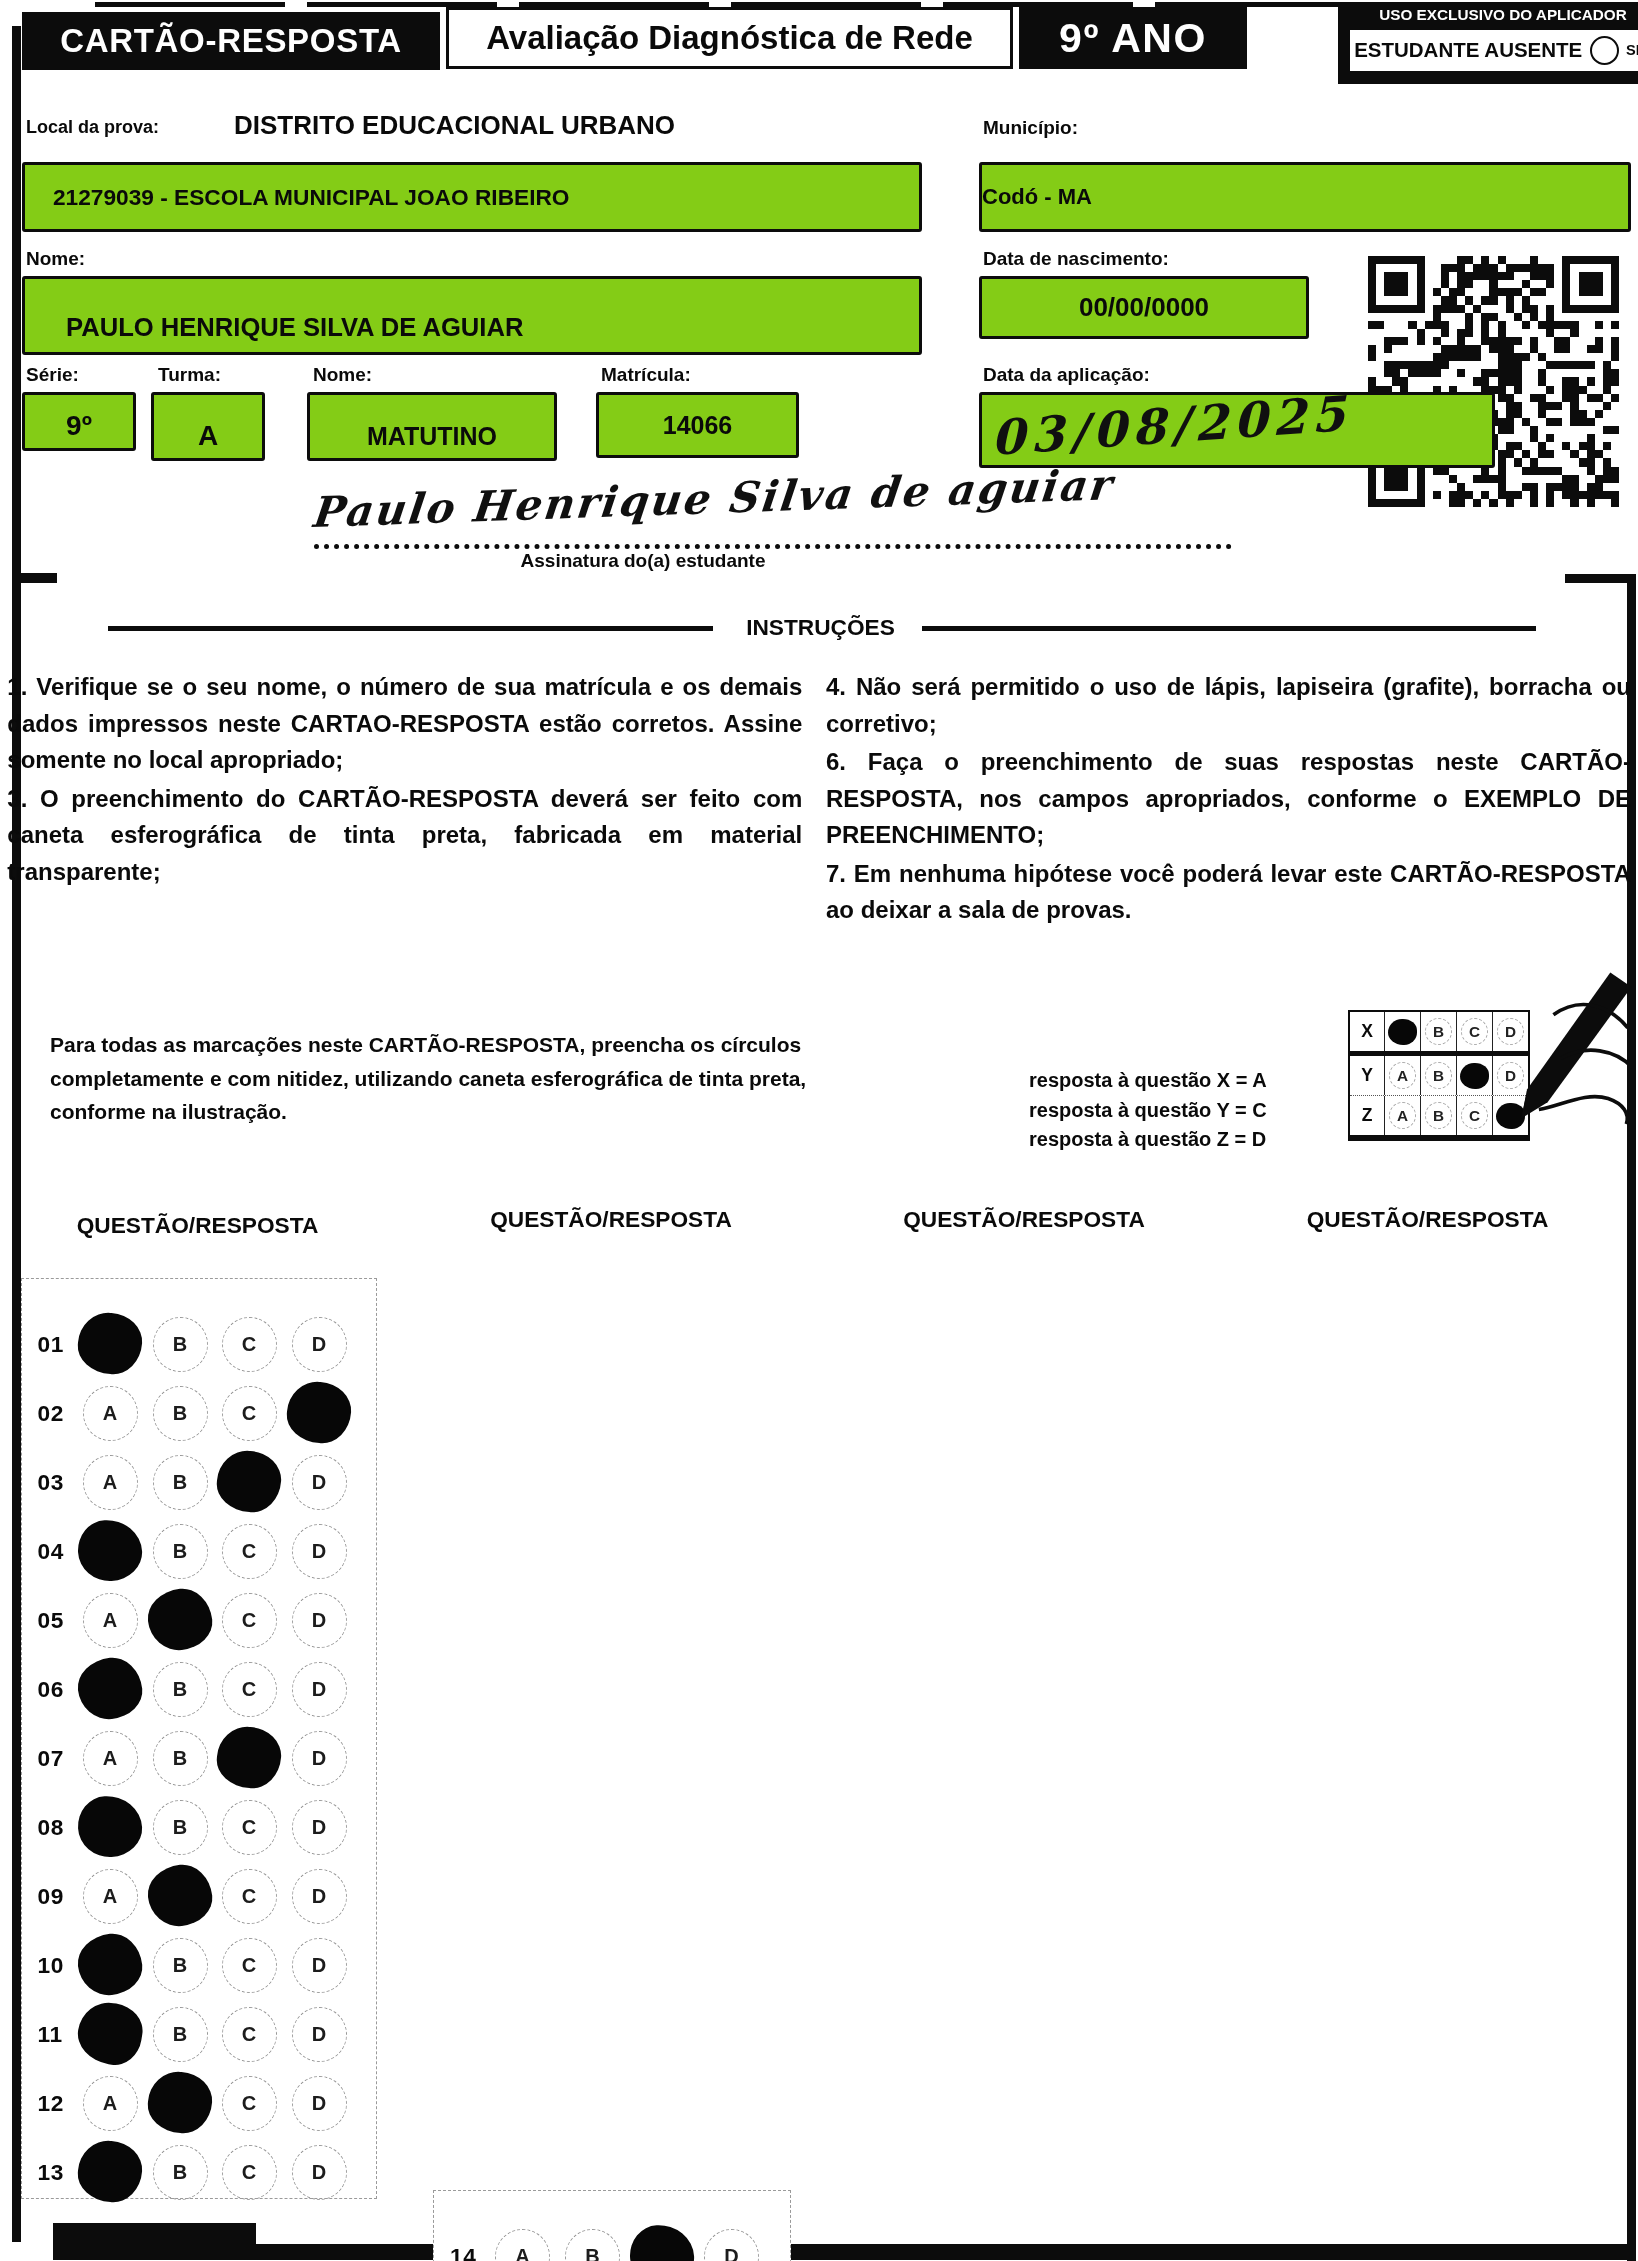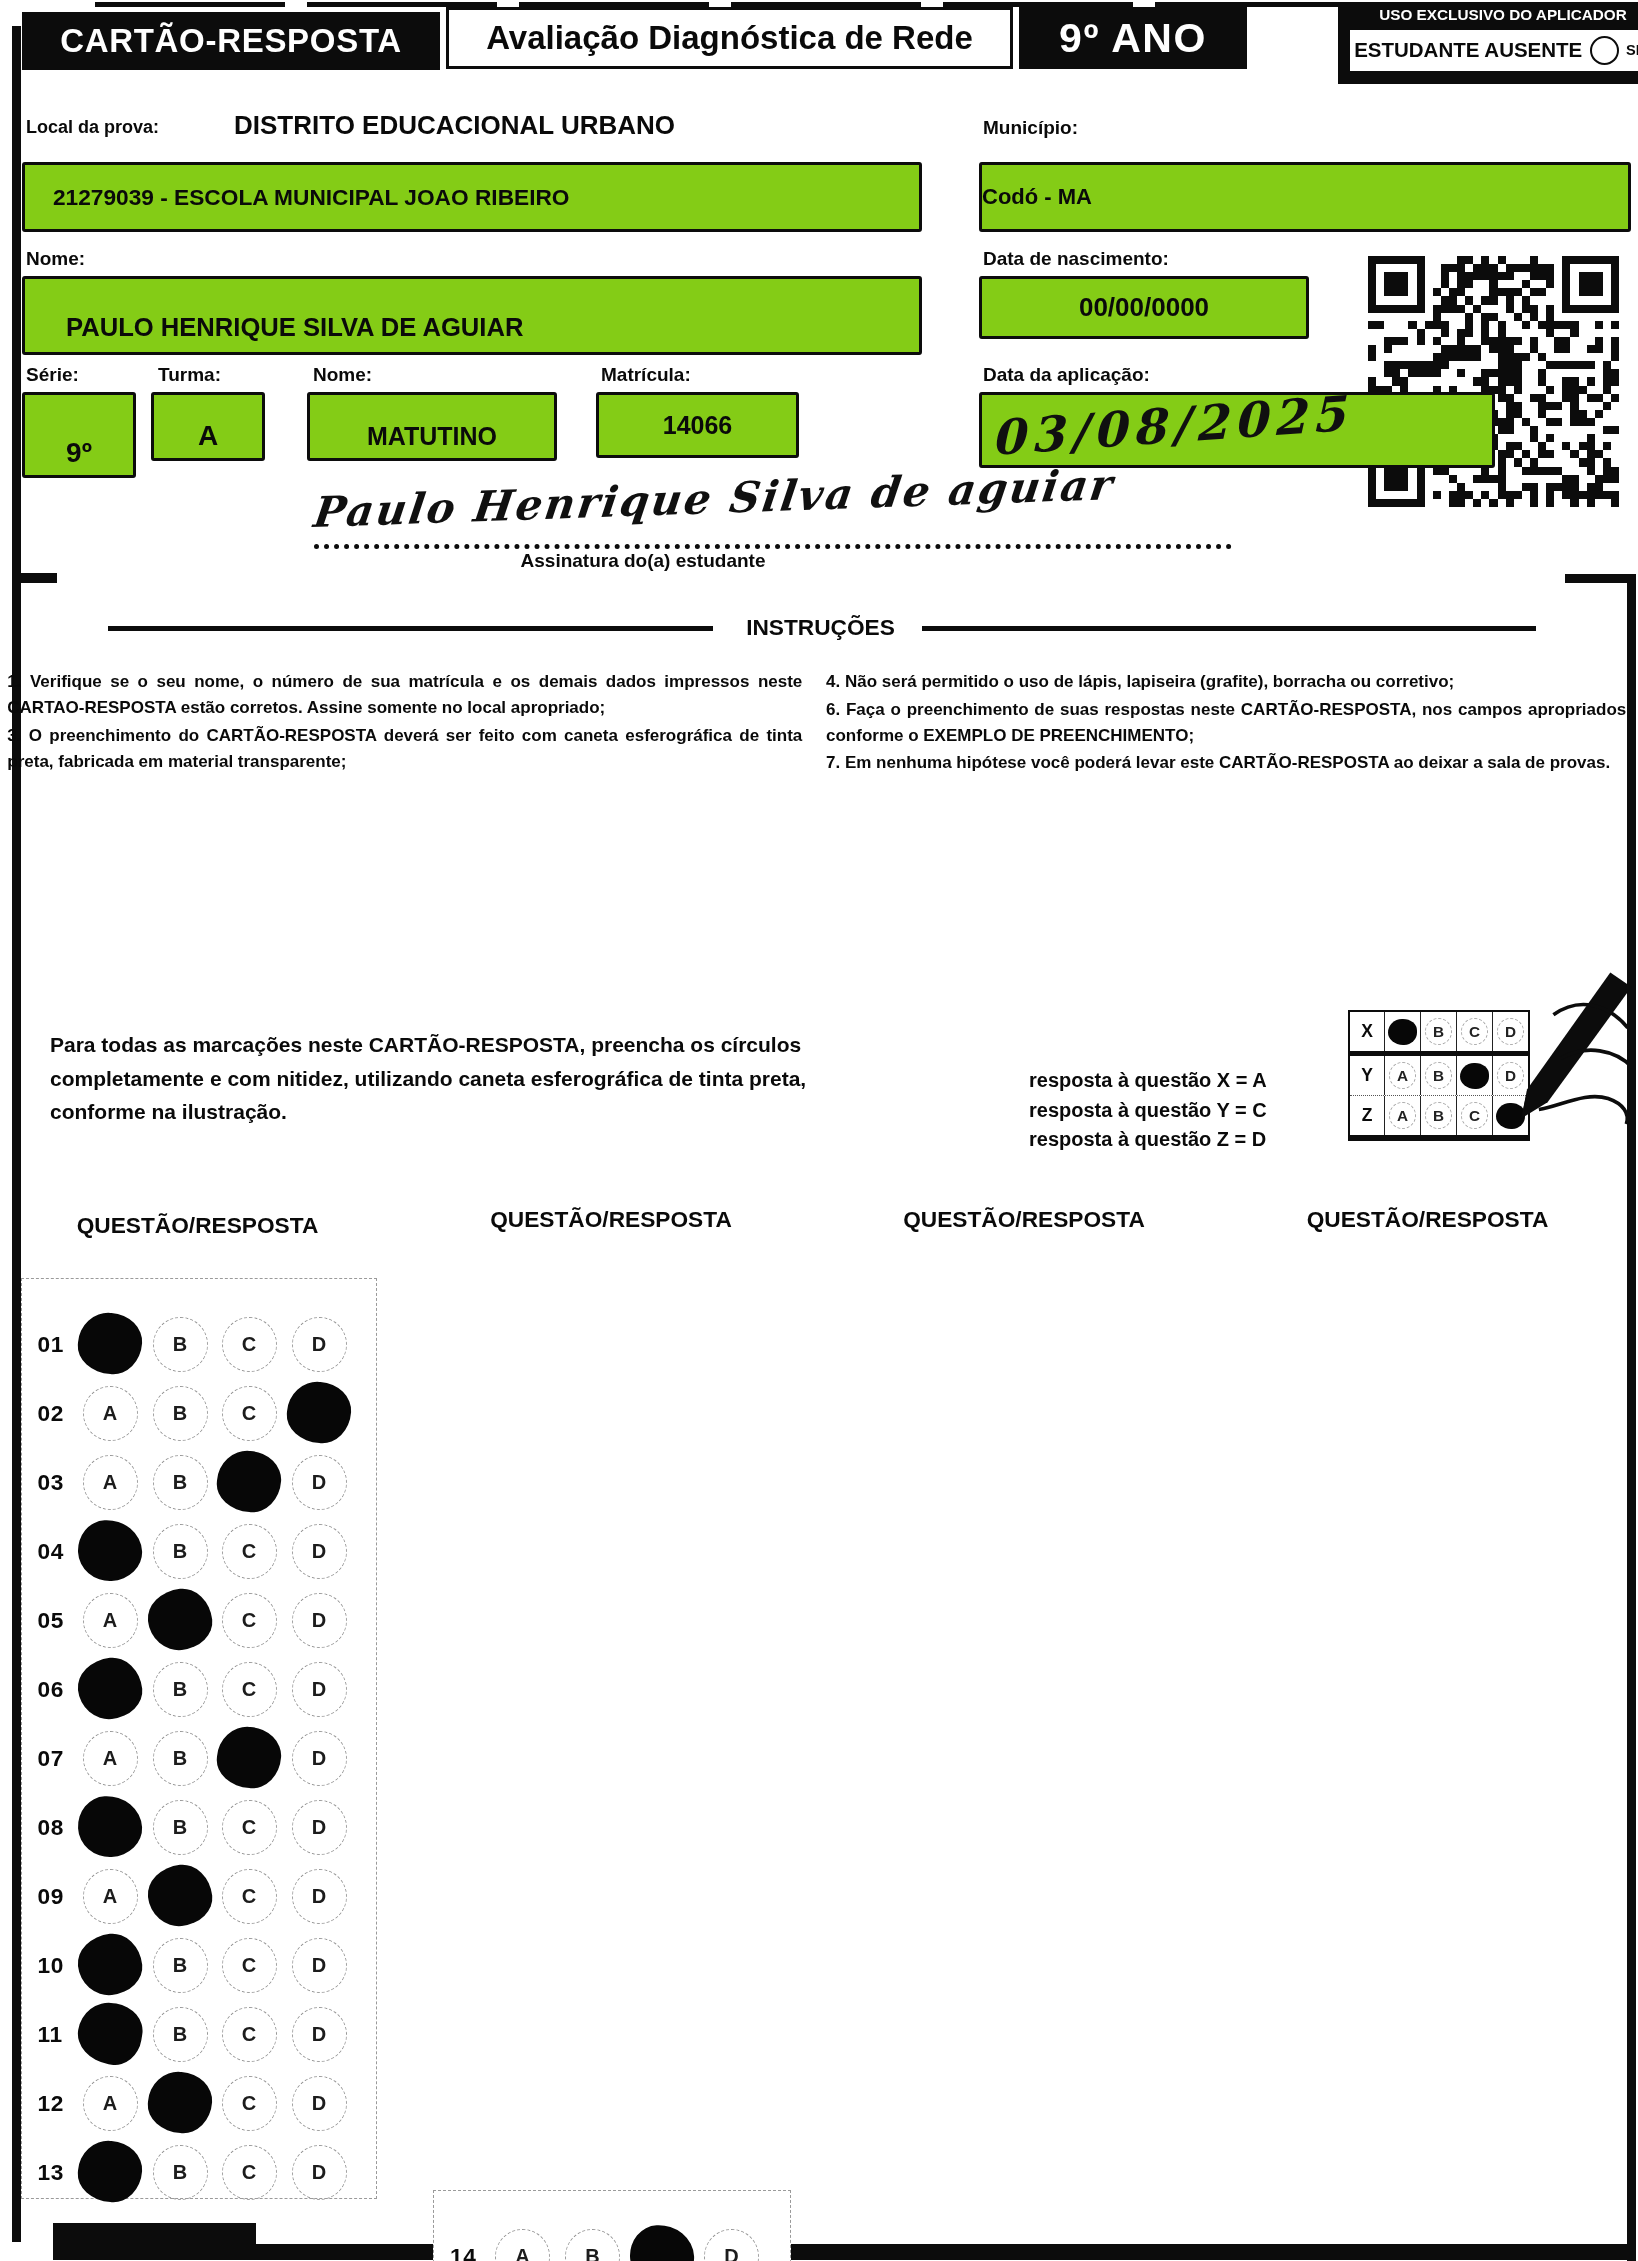--- a/index.html
+++ b/index.html
@@ -4,21 +4,21 @@
 <style>
   html,body{margin:0;padding:0;background:#e8e8e8;}
   #page{position:relative;width:1639px;height:2261px;background:#fff;overflow:hidden;
         font-family:"Liberation Sans",sans-serif;color:#0a0a0a;}
   .abs{position:absolute;}
   .blackbox{background:#0c0c0c;color:#fff;display:flex;align-items:center;justify-content:center;}
   .borderbox{background:#84cc16;border:3.7px solid #0c0c0c;border-radius:2.9px;}
   .lbl{font-weight:700;font-size:19px;}
   .bigval{font-weight:700;font-size:25px;}
   .hand{font-family:"DejaVu Serif",serif;font-style:italic;font-weight:700;color:#101010;}
-  .instr p{margin:0 0 1.5px 0;font-weight:700;font-size:17px;line-height:1.53;text-align:justify;}
+  .instr p{margin:0 0 1.5px 0;font-weight:700;font-size:24px;line-height:1.53;text-align:justify;}
   .hline{background:#0c0c0c;height:5.1px;}
   .qheader{font-weight:700;font-size:22.7px;text-align:center;}
   .qbox{border:1.5px dashed #9a9a9a;position:relative;background:#fff;}
   .qrow{position:absolute;left:0;width:100%;height:69px;}
   .qnum{position:absolute;left:16px;top:20.5px;font-weight:700;font-size:22.7px;letter-spacing:0.7px;}
   .slot{position:absolute;top:6.6px;width:56px;height:56px;}
   .circle{width:53px;height:53px;border:1.5px dashed #999;border-radius:50%;
           display:flex;align-items:center;justify-content:center;font-weight:700;font-size:20px;color:#1c1c1c;}
   .blob{position:absolute;left:-4.4px;top:-3.7px;width:64px;height:61px;background:#070707;}
   .blob.v0{border-radius:48% 52% 45% 55%/53% 47% 55% 45%;transform:rotate(4deg);}
@@ -477,21 +477,21 @@
         <rect x="2" y="26" width="3" height="3" fill="#0c0c0c"></rect>
       </svg>
   </div>
 
   <div class="abs lbl" style="left:26px;top:364px;">Série:</div>
   <div class="abs lbl" style="left:158px;top:364px;">Turma:</div>
   <div class="abs lbl" style="left:313px;top:364px;">Nome:</div>
   <div class="abs lbl" style="left:601px;top:364px;">Matrícula:</div>
   <div class="abs lbl" style="left:983px;top:364px;">Data da aplicação:</div>
 
-  <div class="abs borderbox" style="left:22px;top:392px;width:114px;height:86px;display:flex;align-items:flex-end;justify-content:center;box-sizing:border-box;">
+  <div class="abs borderbox" style="left:22px;top:392px;width:114px;height:59px;display:flex;align-items:flex-end;justify-content:center;box-sizing:border-box;">
     <span class="bigval" style="font-size:28px;padding-bottom:5.8px;">9º</span>
   </div>
   <div class="abs borderbox" style="left:151px;top:392px;width:114px;height:69px;display:flex;align-items:flex-end;justify-content:center;box-sizing:border-box;">
     <span class="bigval" style="font-size:28px;padding-bottom:5.8px;">A</span>
   </div>
   <div class="abs borderbox" style="left:307px;top:392px;width:250px;height:69px;display:flex;align-items:flex-end;justify-content:center;box-sizing:border-box;">
     <span class="bigval" style="padding-bottom:7.3px;">MATUTINO</span>
   </div>
   <div class="abs borderbox" style="left:596px;top:392px;width:203px;height:66px;display:flex;align-items:center;justify-content:center;box-sizing:border-box;">
     <span class="bigval">14066</span>

